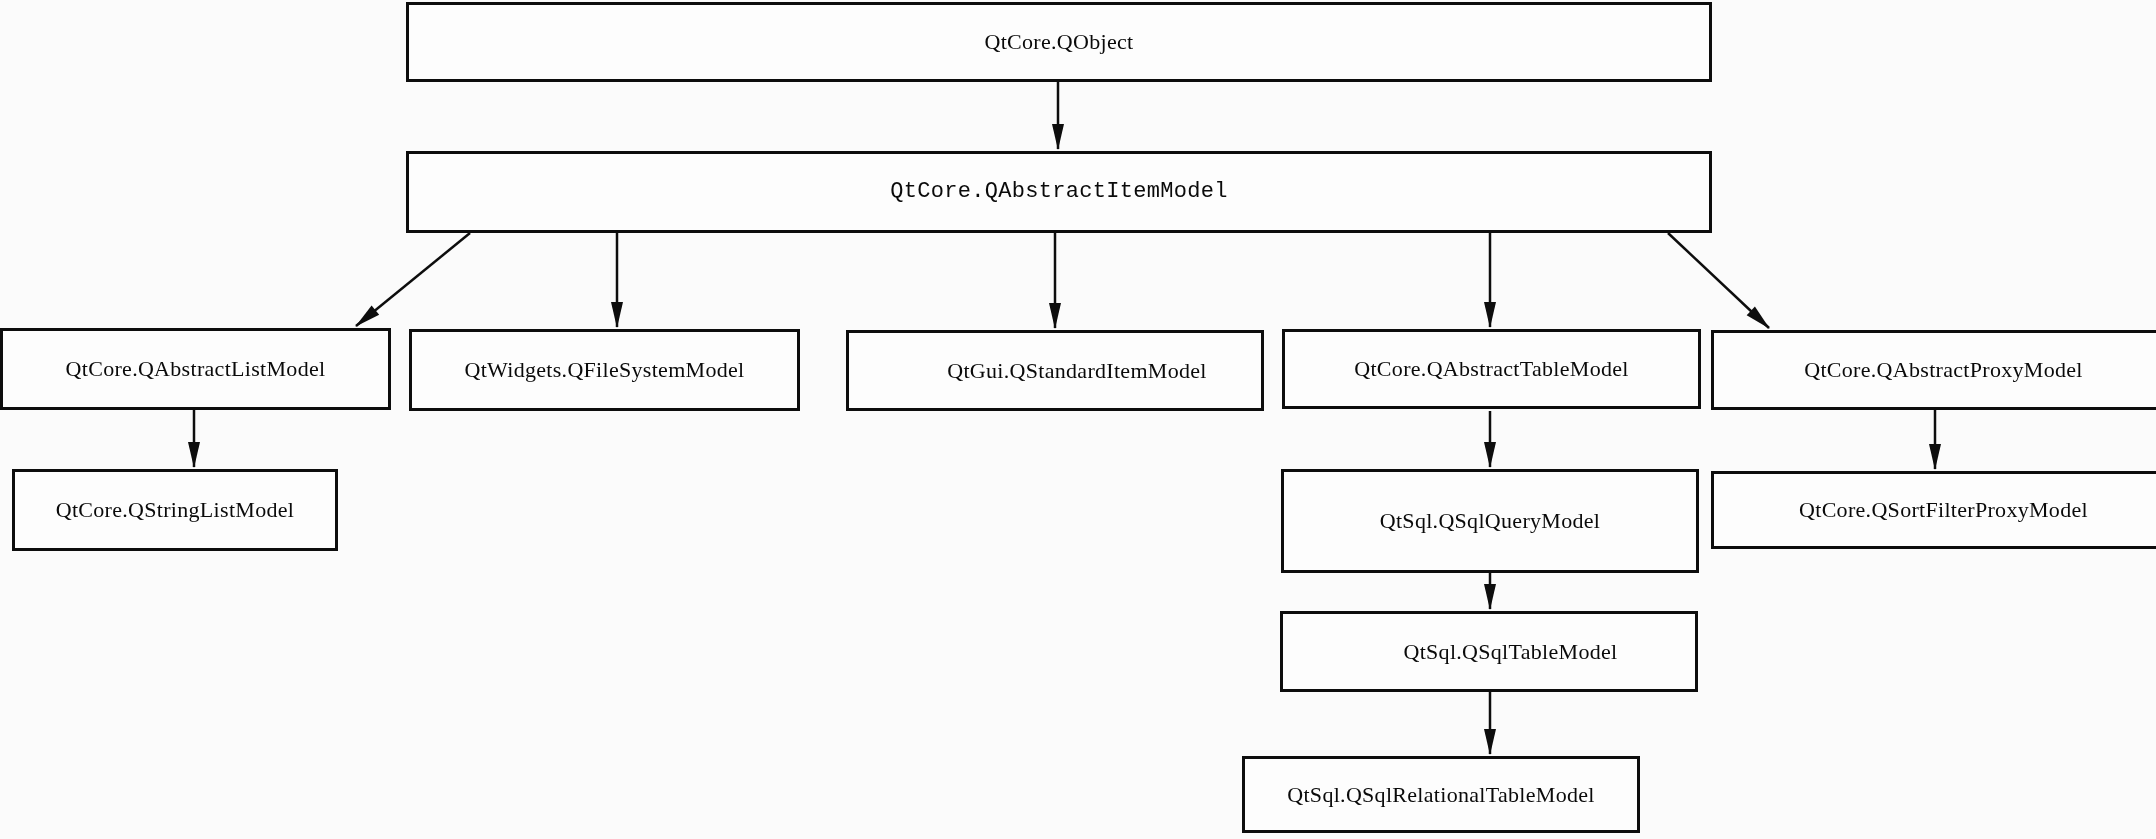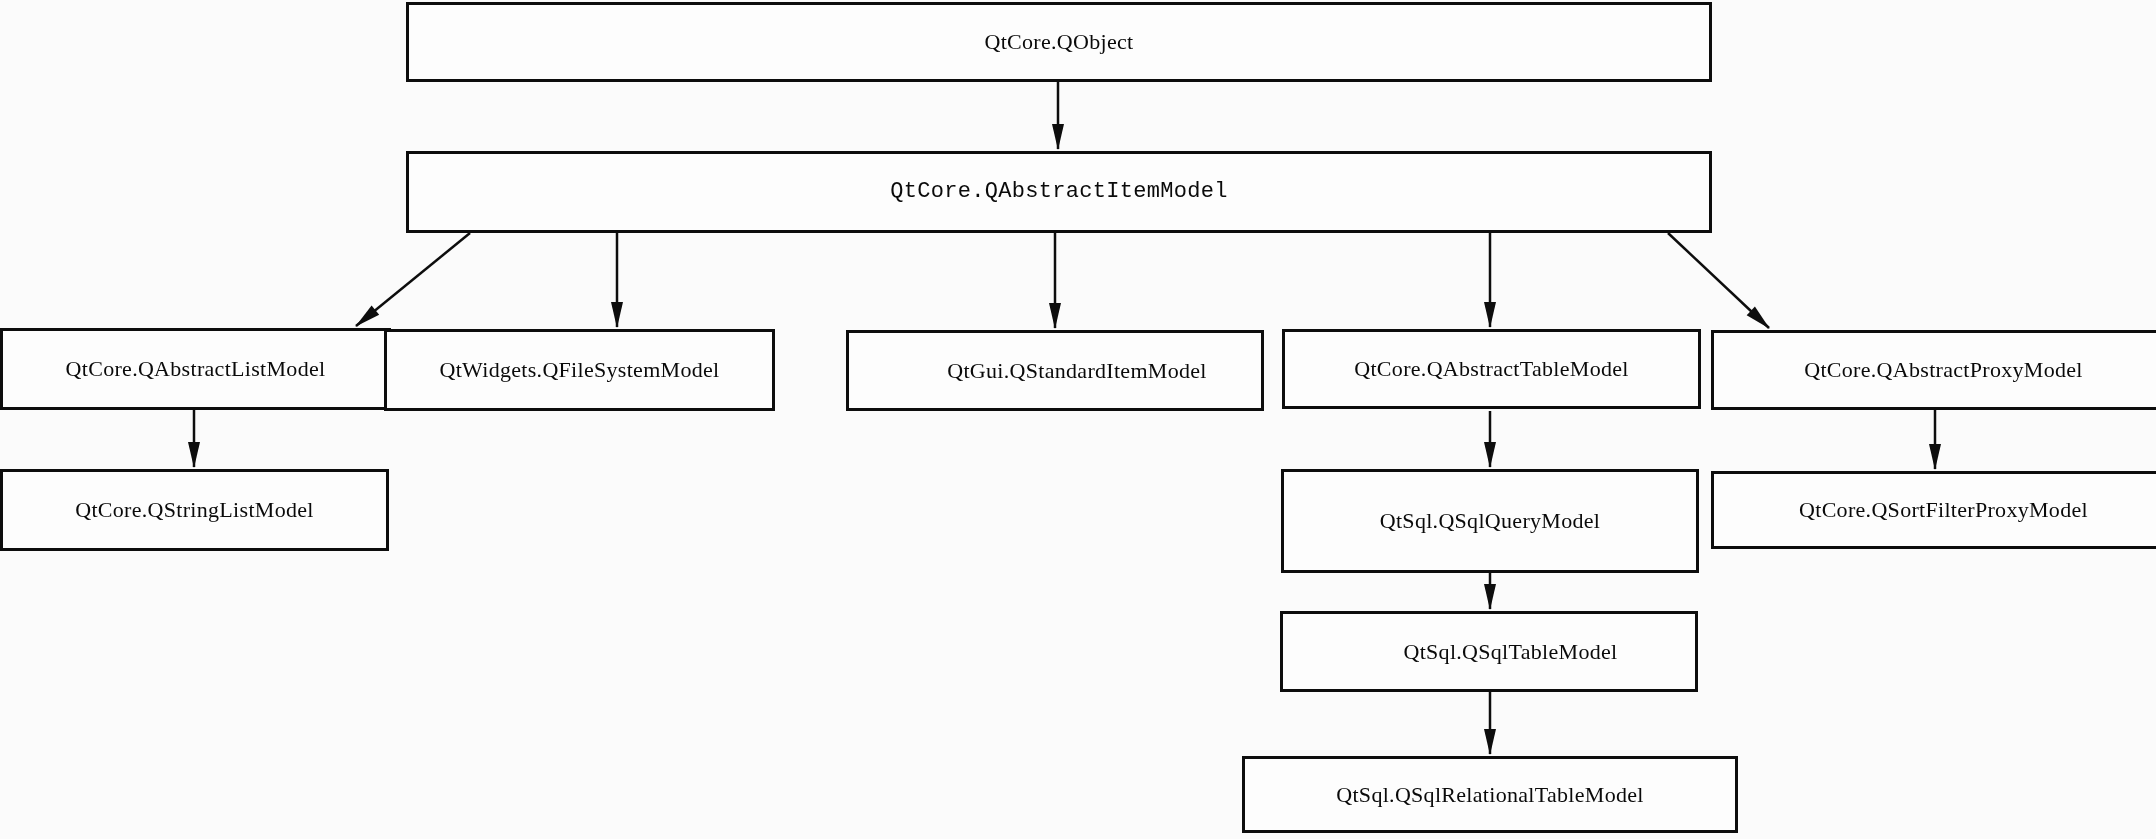--- a/index.html
+++ b/index.html
@@ -33,29 +33,29 @@
     font-size: 22px;
     line-height: 1;
     color: #0a0a0a;
     white-space: nowrap;
     letter-spacing: 0.3px;
   }
   
   .n-qobject                 { left: 406px;  top: 2px;   width: 1306px; height: 80px; }
   .n-qabstractitemmodel      { left: 406px;  top: 151px; width: 1306px; height: 82px; font-family: Liberation Mono, monospace; }
   .n-qabstractlistmodel      { left: 0px;    top: 328px; width: 391px;  height: 82px; text-align: center; }
-  .n-qfilesystemmodel        { left: 384px;  top: 329px; width: 391px;  height: 82px; }
+  .n-qfilesystemmodel        { left: 409px;  top: 329px; width: 391px;  height: 82px; }
   .n-qstandarditemmodel      { left: 846px;  top: 330px; width: 418px;  height: 81px; padding-left: 44px; }
   .n-qabstracttablemodel     { left: 1282px; top: 329px; width: 419px;  height: 80px; }
   .n-qabstractproxymodel     { left: 1711px; top: 330px; width: 465px;  height: 80px; }
-  .n-qstringlistmodel        { left: 0px;    top: 469px; width: 389px;  height: 82px; }
+  .n-qstringlistmodel        { left: 12px;    top: 469px; width: 326px;  height: 82px; }
   .n-qsqlquerymodel          { left: 1281px; top: 469px; width: 418px;  height: 104px; }
   .n-qsortfilterproxymodel   { left: 1711px; top: 471px; width: 465px;  height: 78px; }
   .n-qsqltablemodel          { left: 1280px; top: 611px; width: 418px;  height: 81px; padding-left: 43px; }
-  .n-qsqlrelationaltablemodel{ left: 1242px; top: 756px; width: 496px;  height: 77px; }
+  .n-qsqlrelationaltablemodel{ left: 1242px; top: 756px; width: 398px;  height: 77px; }
 </style>
 </head>
 <body>
 
 <svg id="edge-layer" viewBox="0 0 2156 839" xmlns="http://www.w3.org/2000/svg">
   <defs>
     <marker id="ah" markerUnits="userSpaceOnUse" markerWidth="30" markerHeight="18" refX="27" refY="9" orient="auto">
       <path d="M28,9 L2,3 L2,15 Z" fill="#0d0d0d"></path>
     </marker>
   </defs>

